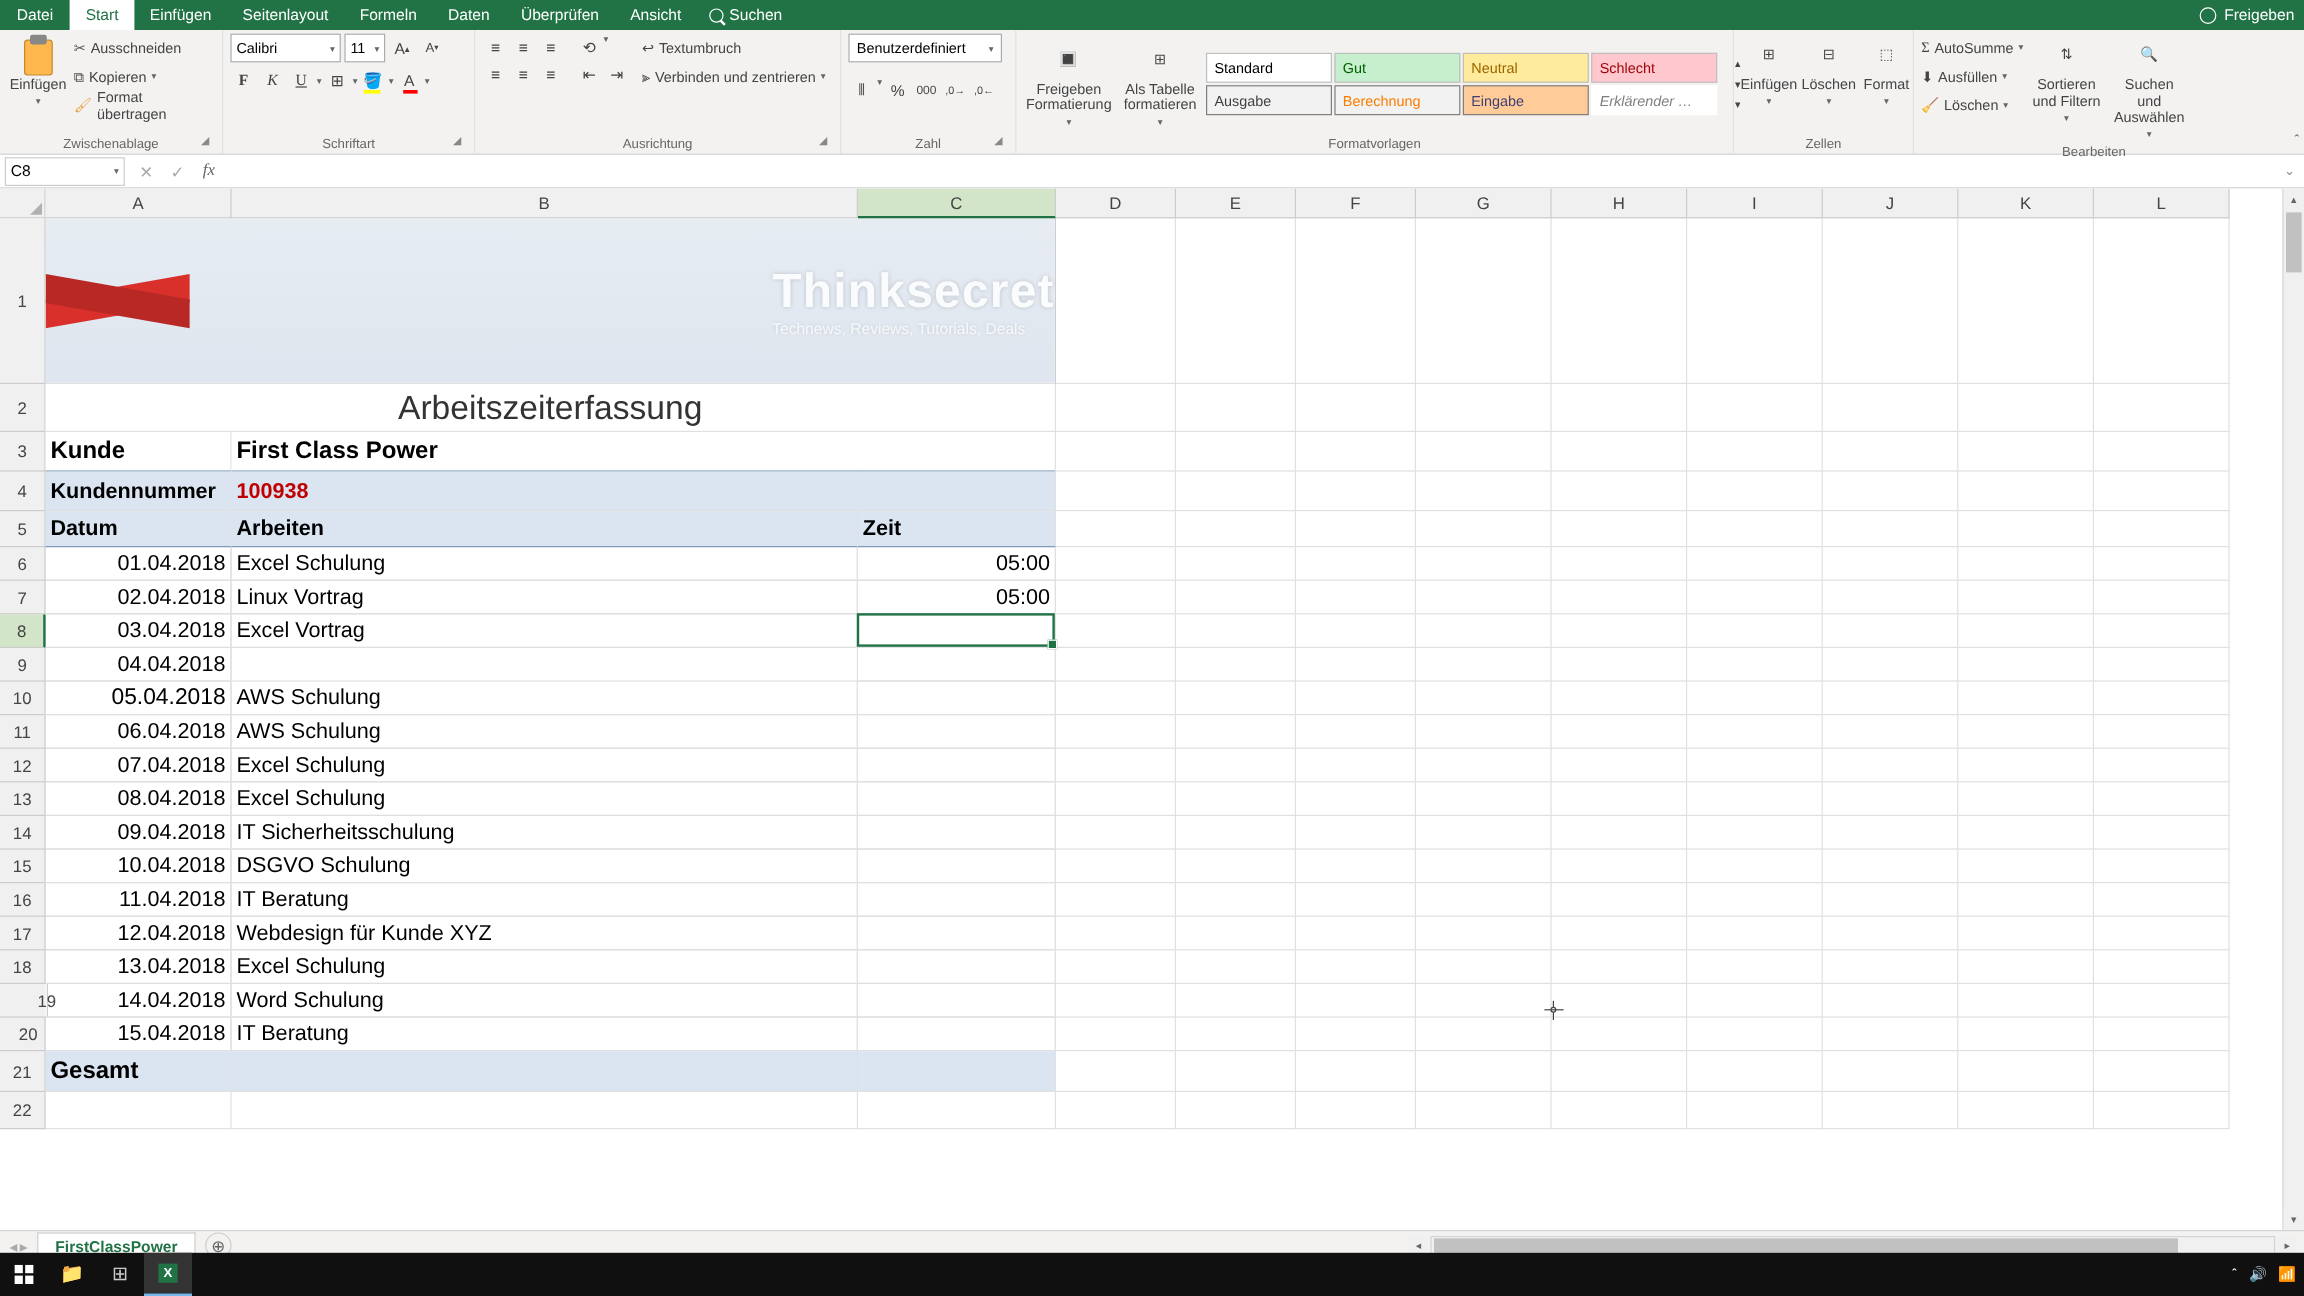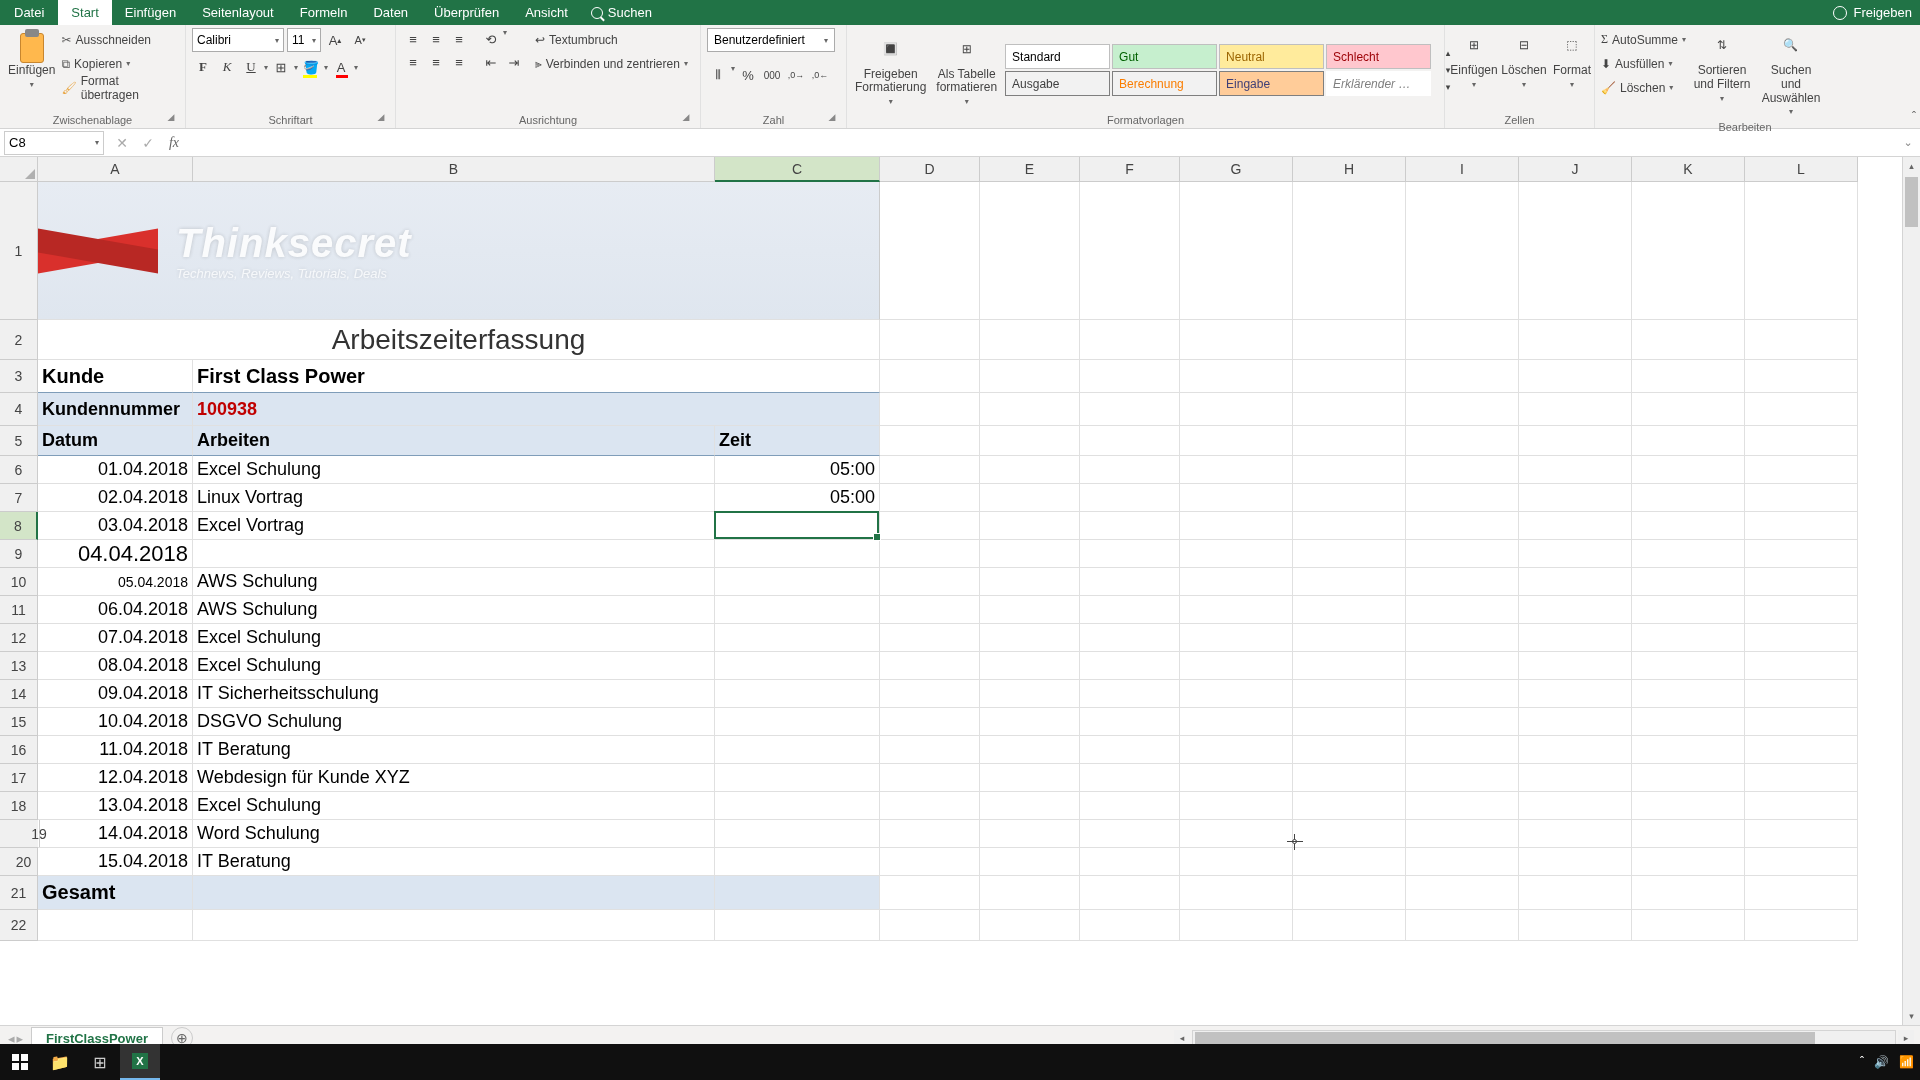--- a/index.html
+++ b/index.html
@@ -97,21 +97,21 @@
 .tb-item { width: 40px; height: 36px; display: flex; align-items: center; justify-content: center; }
 .tb-item.active { background: #333; border-bottom: 2px solid #76b9ed; }
 .tray { position: absolute; right: 6px; display: flex; align-items: center; gap: 10px; color: #fff; font-size: 12px; }
 
 .cursor { position: absolute; width: 16px; height: 16px; pointer-events: none; z-index: 50; }
 .cursor::before, .cursor::after { content:''; position:absolute; background:#444; }
 .cursor::before { left:7px; top:0; width:1px; height:16px; }
 .cursor::after { top:7px; left:0; height:1px; width:16px; }
 .cursor .o { position:absolute; left:5px; top:5px; width:5px; height:5px; border:1px solid #444; border-radius:50%; background:#fff; }
 
-.logo-block { position: relative; width: 100%; height: 100%; background: linear-gradient(#e7ecf3, #dfe6ef); display:flex; align-items:center; justify-content:flex-start; gap:18px;font-style:italic; }
+.logo-block { position: relative; width: 100%; height: 100%; background: linear-gradient(#e7ecf3, #dfe6ef); display:flex; align-items:center; justify-content:space-between; gap:18px; }
 .logo-cap { width:120px; height:70px; position:relative; }
 .logo-cap .top { position:absolute; left:0; top:15px; width:120px; height:40px; background:#d9302c; transform: skewY(-10deg) scaleY(0.6); }
 .logo-cap .top2 { position:absolute; left:0; top:15px; width:120px; height:40px; background:#b82824; transform: skewY(10deg) scaleY(0.6); }
 .logo-text { color:#fff; text-shadow:0 0 4px rgba(0,0,0,.2); }
 .logo-text .t1 { font-size:40px; font-weight:bold; letter-spacing:1px; opacity:.85; }
 .logo-text .t2 { font-size:13px; opacity:.7; }
 </style>
 </head>
 <body>
 
@@ -694,23 +694,23 @@
           <div class="cell" style="left: 677px; top: 244px; width: 165px; height: 30px; font-weight: bold; font-size: 18px; background: rgb(219, 229, 241); border-bottom: 1px solid rgb(127, 157, 185);">Zeit</div>
           <div class="cell" style="left: 0px; top: 274px; width: 155px; height: 28px; justify-content: flex-end; font-size: 18px;">01.04.2018</div>
           <div class="cell" style="left: 155px; top: 274px; width: 522px; height: 28px; font-size: 18px;">Excel Schulung</div>
           <div class="cell" style="left: 677px; top: 274px; width: 165px; height: 28px; justify-content: flex-end; font-size: 18px;">05:00</div>
           <div class="cell" style="left: 0px; top: 302px; width: 155px; height: 28px; justify-content: flex-end; font-size: 18px;">02.04.2018</div>
           <div class="cell" style="left: 155px; top: 302px; width: 522px; height: 28px; font-size: 18px;">Linux Vortrag</div>
           <div class="cell" style="left: 677px; top: 302px; width: 165px; height: 28px; justify-content: flex-end; font-size: 18px;">05:00</div>
           <div class="cell" style="left: 0px; top: 330px; width: 155px; height: 28px; justify-content: flex-end; font-size: 18px;">03.04.2018</div>
           <div class="cell" style="left: 155px; top: 330px; width: 522px; height: 28px; font-size: 18px;">Excel Vortrag</div>
           <div class="cell" style="left: 677px; top: 330px; width: 165px; height: 28px; justify-content: flex-end; font-size: 18px;"></div>
-          <div class="cell" style="left: 0px; top: 358px; width: 155px; height: 28px; justify-content: flex-end; font-size: 22px;">04.04.2018</div>
+          <div class="cell" style="left: 0px; top: 358px; width: 155px; height: 28px; justify-content: flex-end; font-size: 18px;">04.04.2018</div>
           <div class="cell" style="left: 677px; top: 358px; width: 165px; height: 28px; justify-content: flex-end; font-size: 18px;"></div>
-          <div class="cell" style="left: 0px; top: 386px; width: 155px; height: 28px; justify-content: flex-end; font-size: 14px;">05.04.2018</div>
+          <div class="cell" style="left: 0px; top: 386px; width: 155px; height: 28px; justify-content: flex-end; font-size: 19px;">05.04.2018</div>
           <div class="cell" style="left: 155px; top: 386px; width: 522px; height: 28px; font-size: 18px;">AWS Schulung</div>
           <div class="cell" style="left: 677px; top: 386px; width: 165px; height: 28px; justify-content: flex-end; font-size: 18px;"></div>
           <div class="cell" style="left: 0px; top: 414px; width: 155px; height: 28px; justify-content: flex-end; font-size: 18px;">06.04.2018</div>
           <div class="cell" style="left: 155px; top: 414px; width: 522px; height: 28px; font-size: 18px;">AWS Schulung</div>
           <div class="cell" style="left: 677px; top: 414px; width: 165px; height: 28px; justify-content: flex-end; font-size: 18px;"></div>
           <div class="cell" style="left: 0px; top: 442px; width: 155px; height: 28px; justify-content: flex-end; font-size: 18px;">07.04.2018</div>
           <div class="cell" style="left: 155px; top: 442px; width: 522px; height: 28px; font-size: 18px;">Excel Schulung</div>
           <div class="cell" style="left: 677px; top: 442px; width: 165px; height: 28px; justify-content: flex-end; font-size: 18px;"></div>
           <div class="cell" style="left: 0px; top: 470px; width: 155px; height: 28px; justify-content: flex-end; font-size: 18px;">08.04.2018</div>
           <div class="cell" style="left: 155px; top: 470px; width: 522px; height: 28px; font-size: 18px;">Excel Schulung</div>

